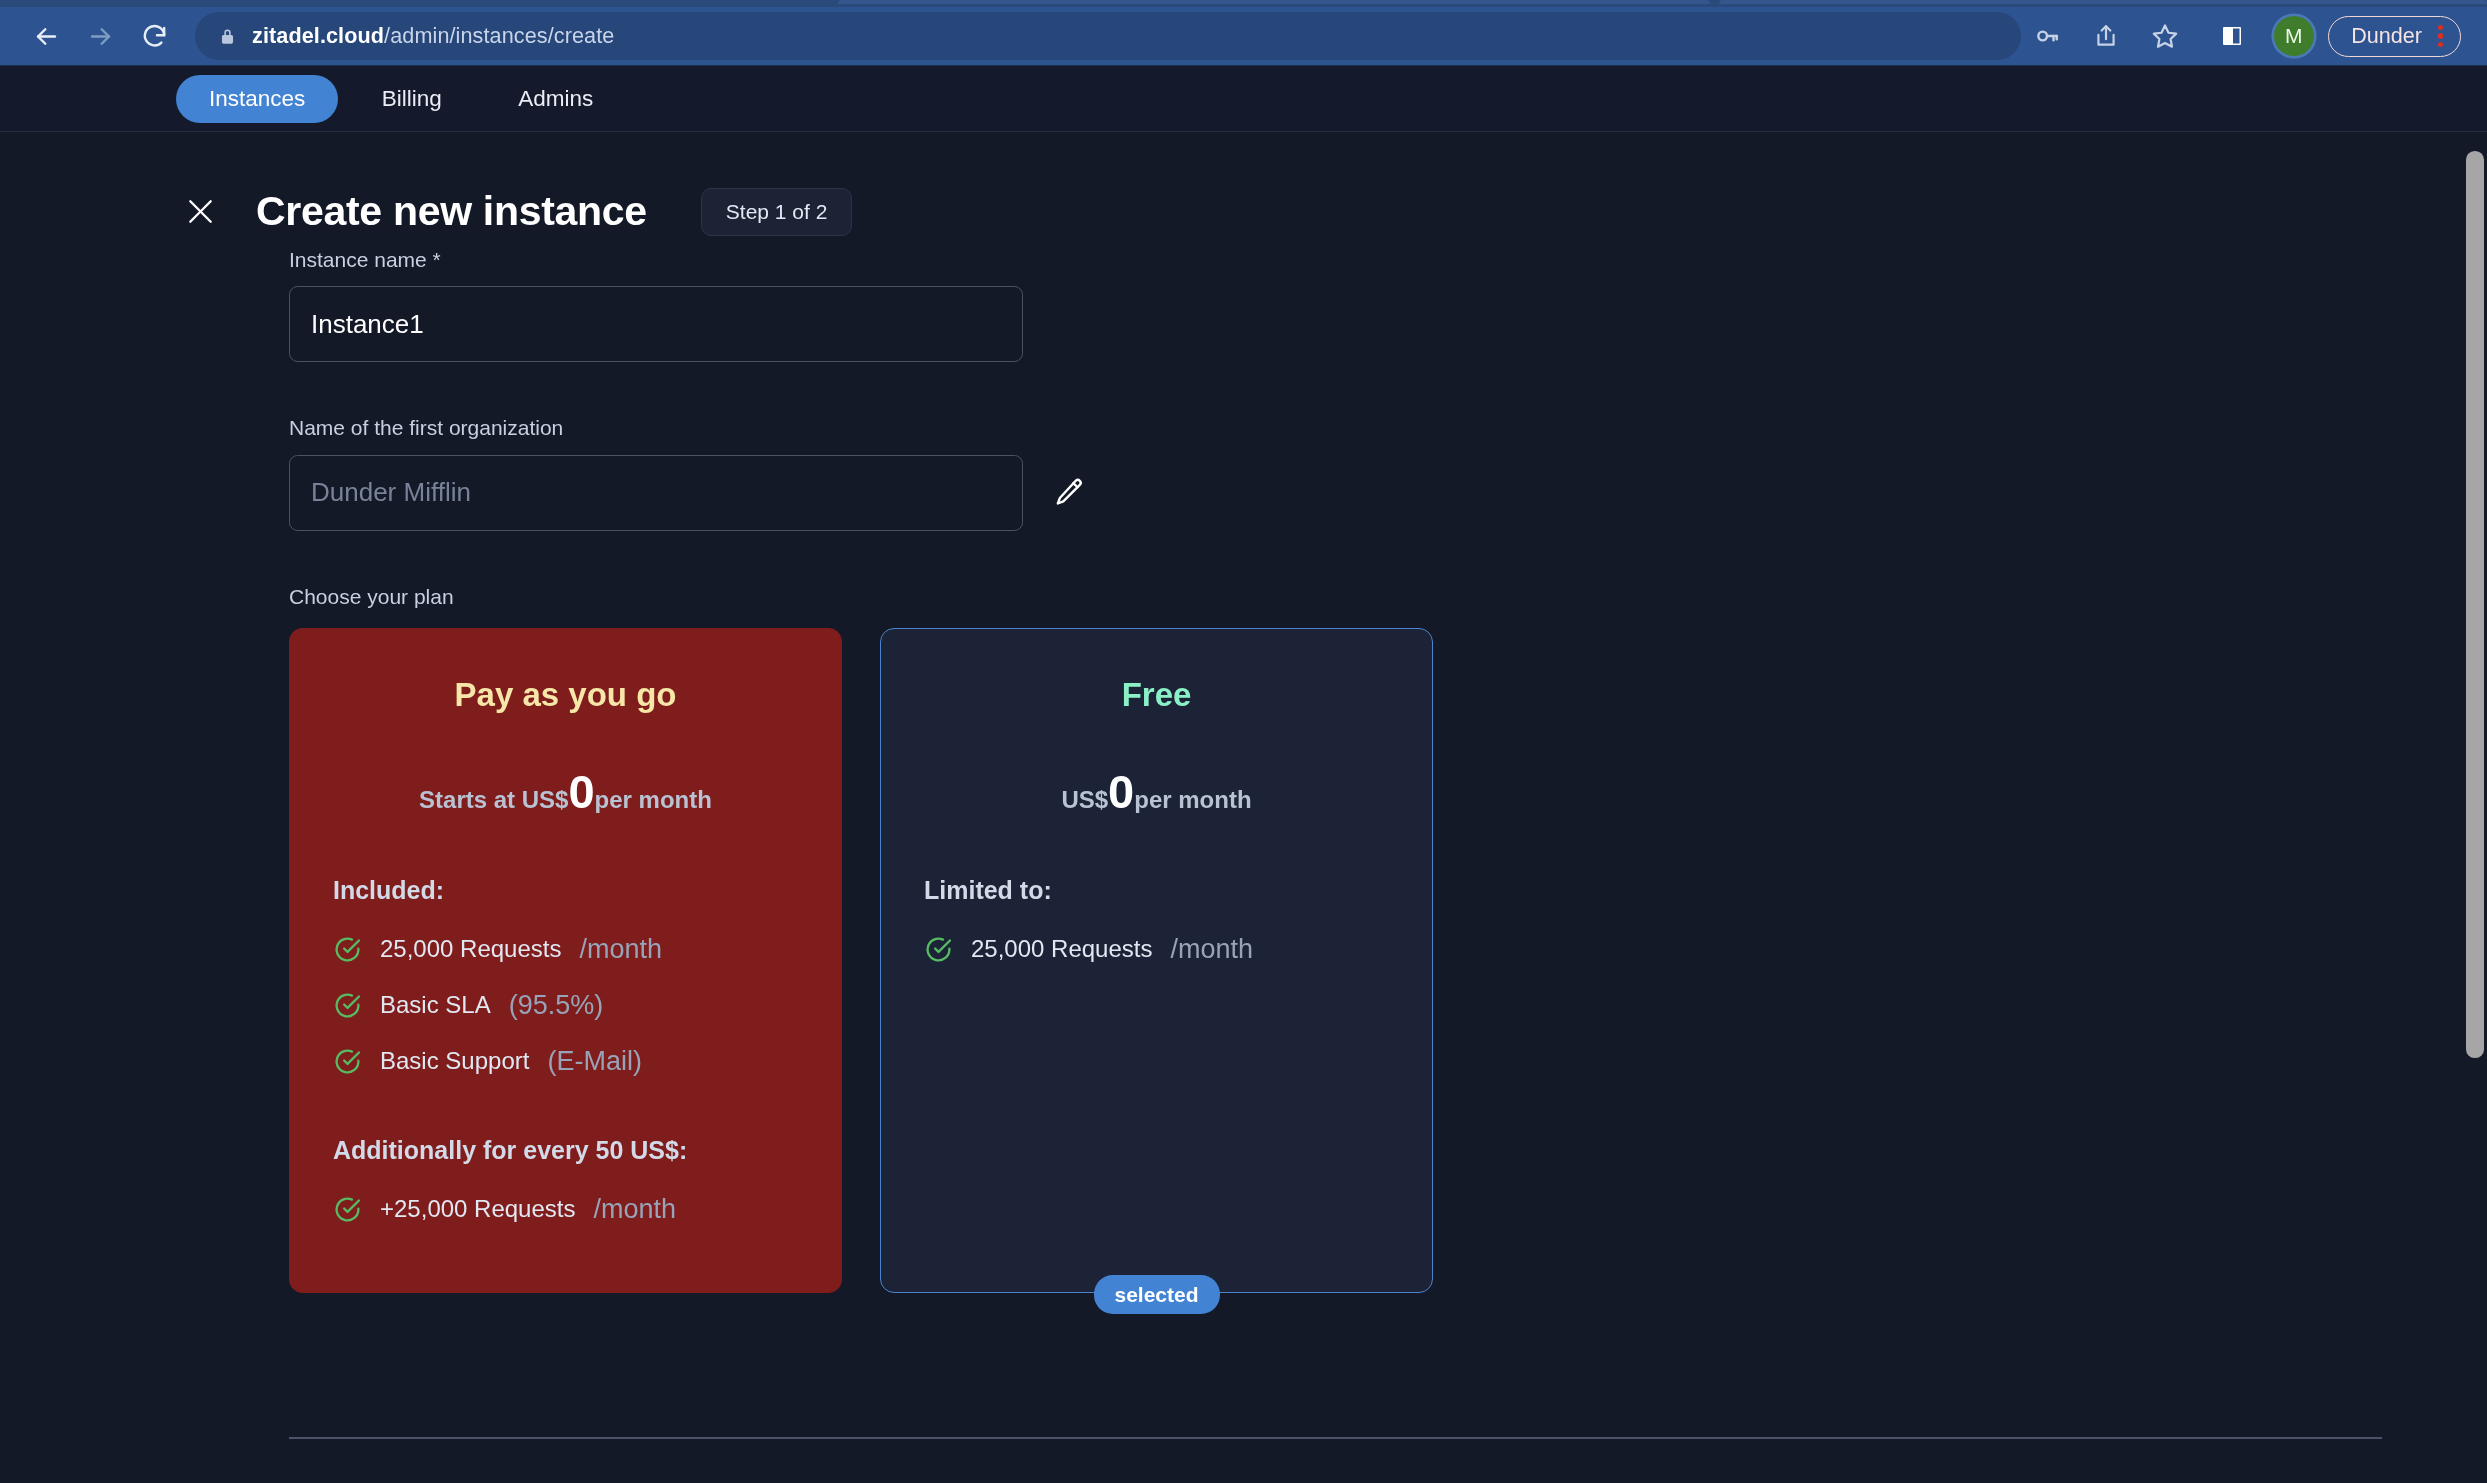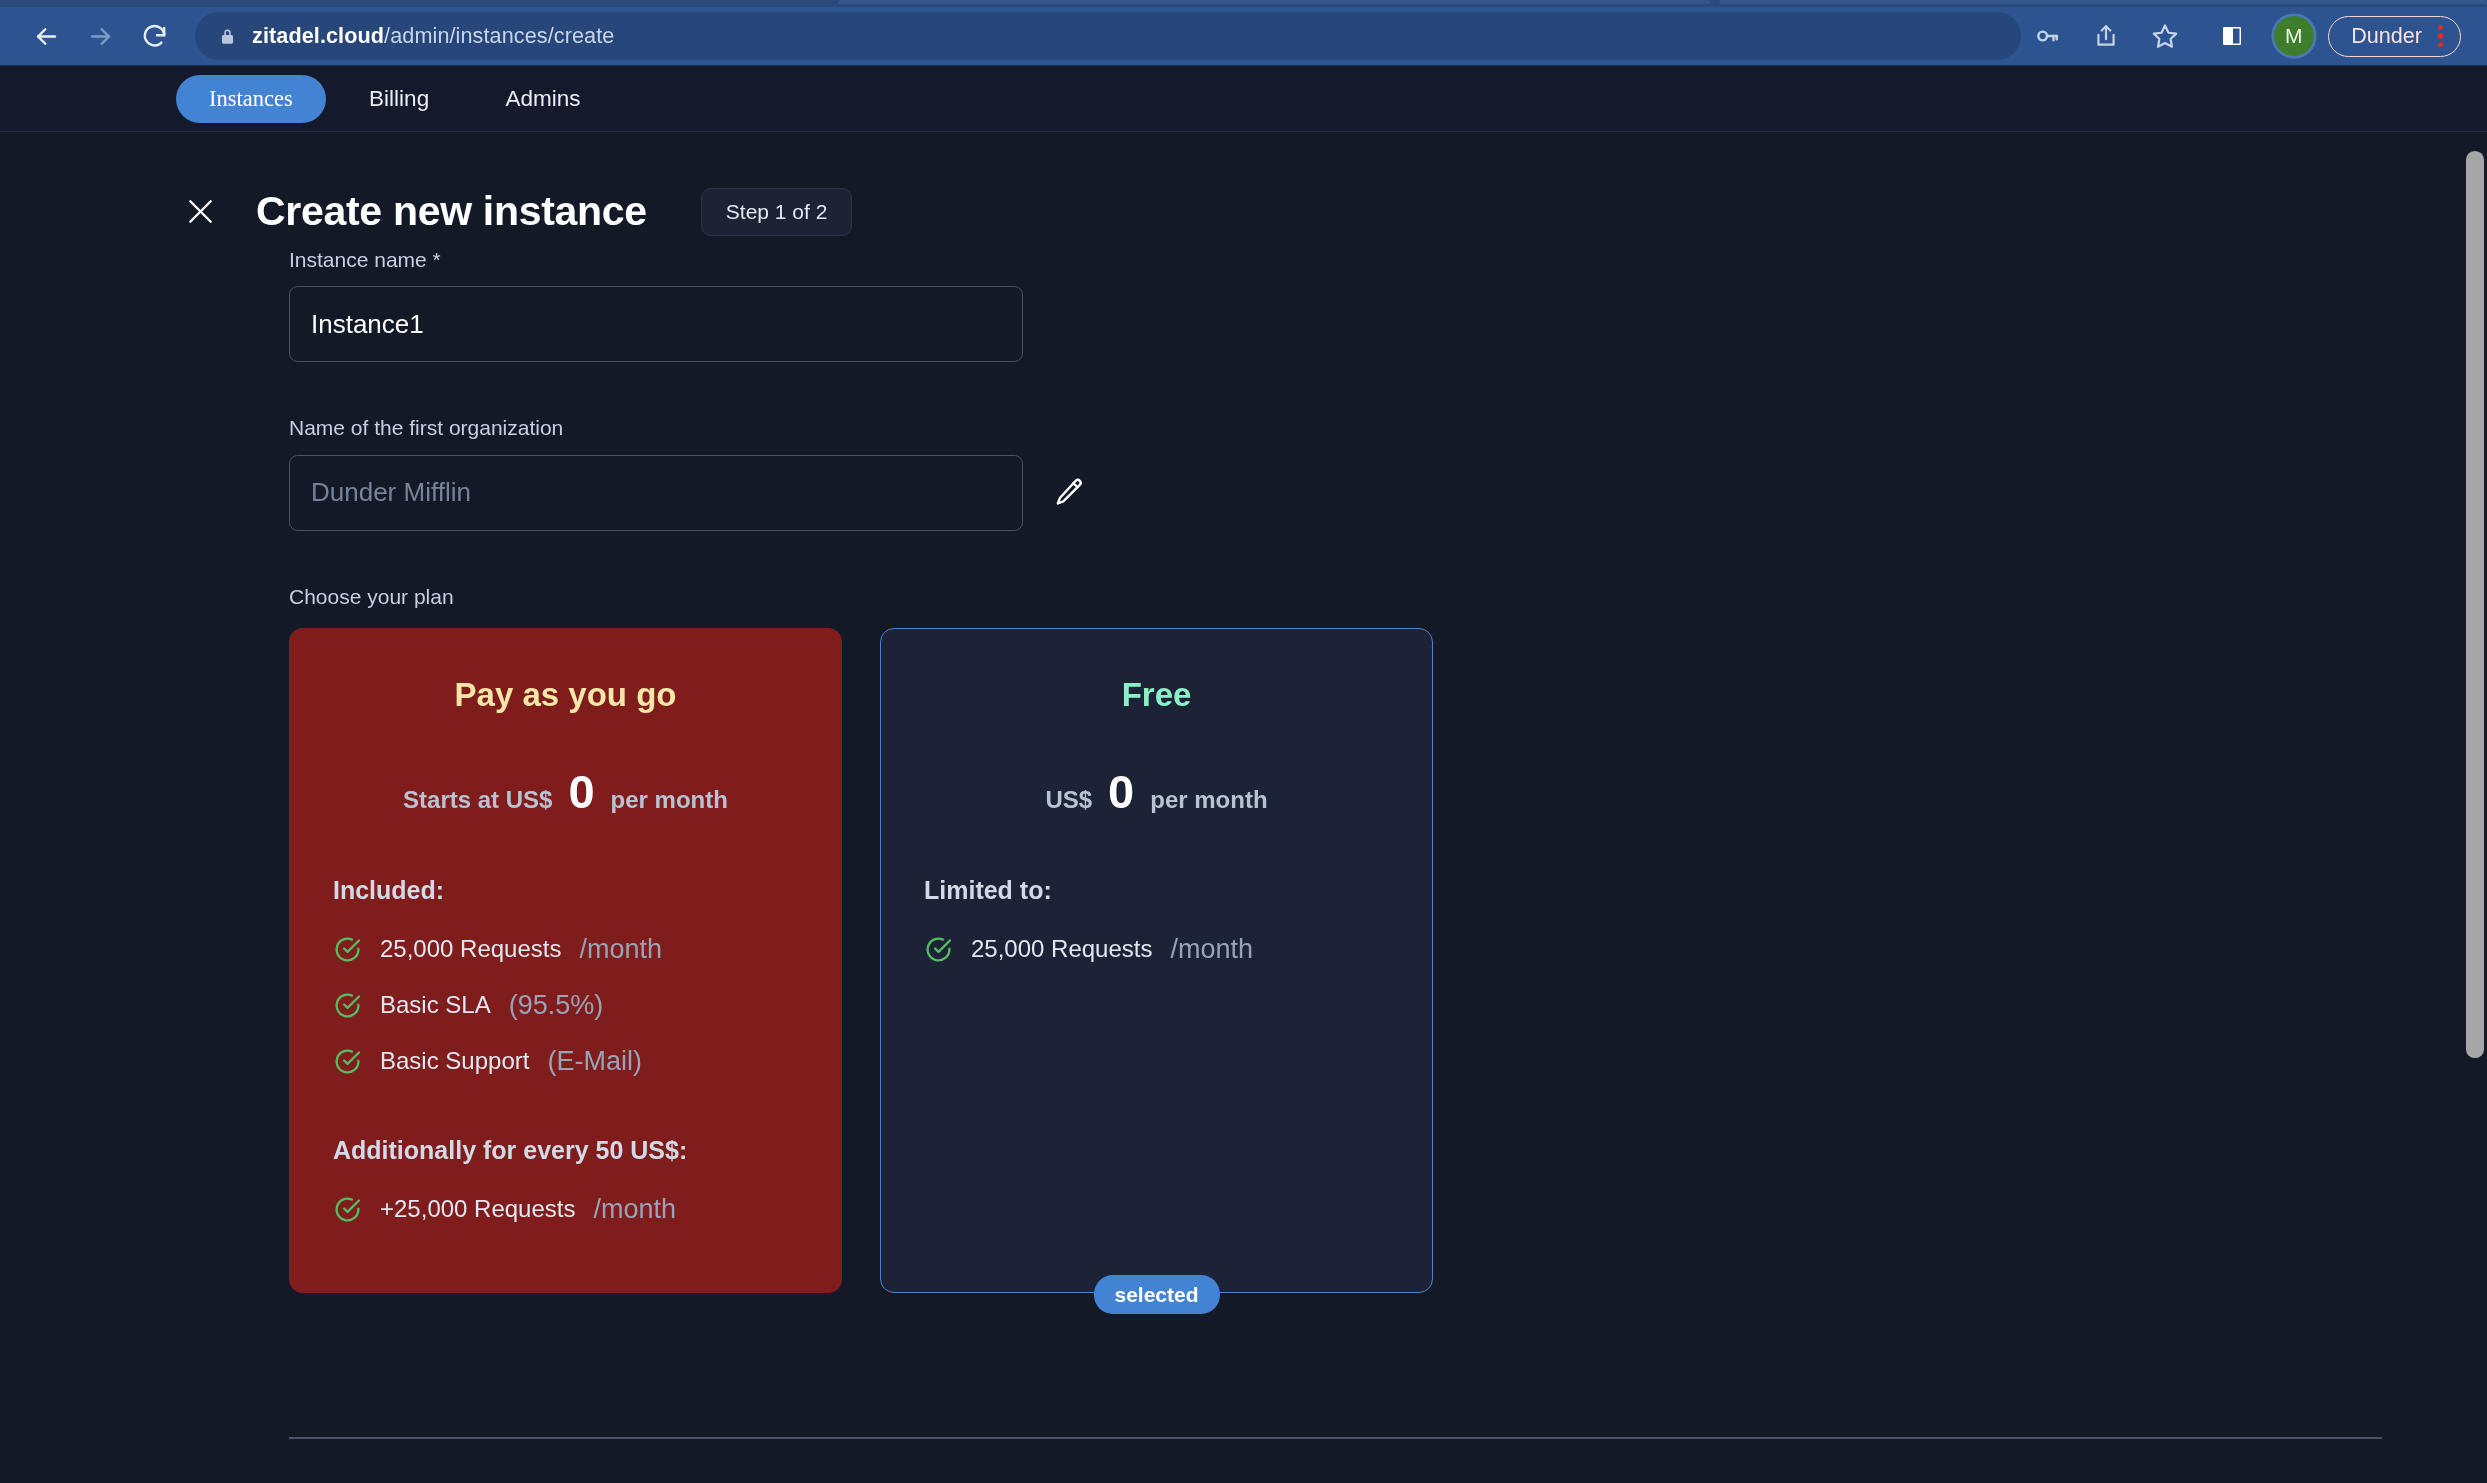--- a/index.html
+++ b/index.html
@@ -139,21 +139,20 @@
     padding: 0 33px;
     border-radius: 24px;
     display: flex;
     align-items: center;
     font-size: 22.5px;
     color: #e8edf6;
   }
   .nav-tab.active {
     background: #4383d4;
     color: #ffffff;
-    font-family: Liberation Serif, serif;
   }
 
   
   .page {
     position: relative;
     height: 1352px;
     background: #131927;
     overflow: hidden;
   }
 
@@ -254,21 +253,21 @@
     font-weight: 700;
     margin-bottom: 50px;
   }
   .plan-name.gold  { color: #f6e6a8; }
   .plan-name.mint  { color: #8cf0c6; }
 
   .price-line {
     display: flex;
     align-items: baseline;
     justify-content: center;
-    gap: 16px;
+    gap: 0;
     margin-bottom: 57px;
   }
   .price-pre, .price-post {
     font-size: 24px;
     font-weight: 700;
     color: #b9c2d2;
   }
   .price-amt {
     font-size: 47px;
     font-weight: 700;

